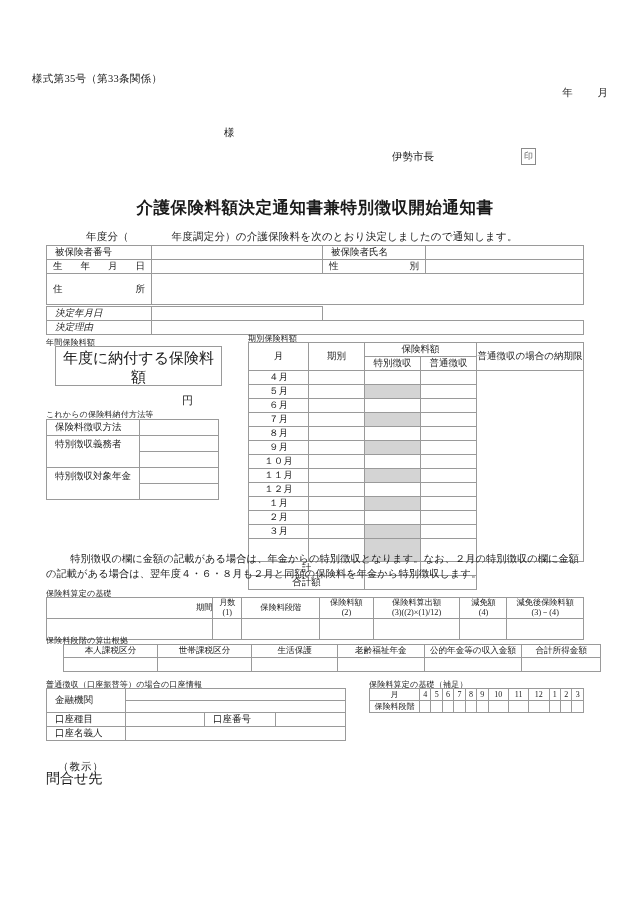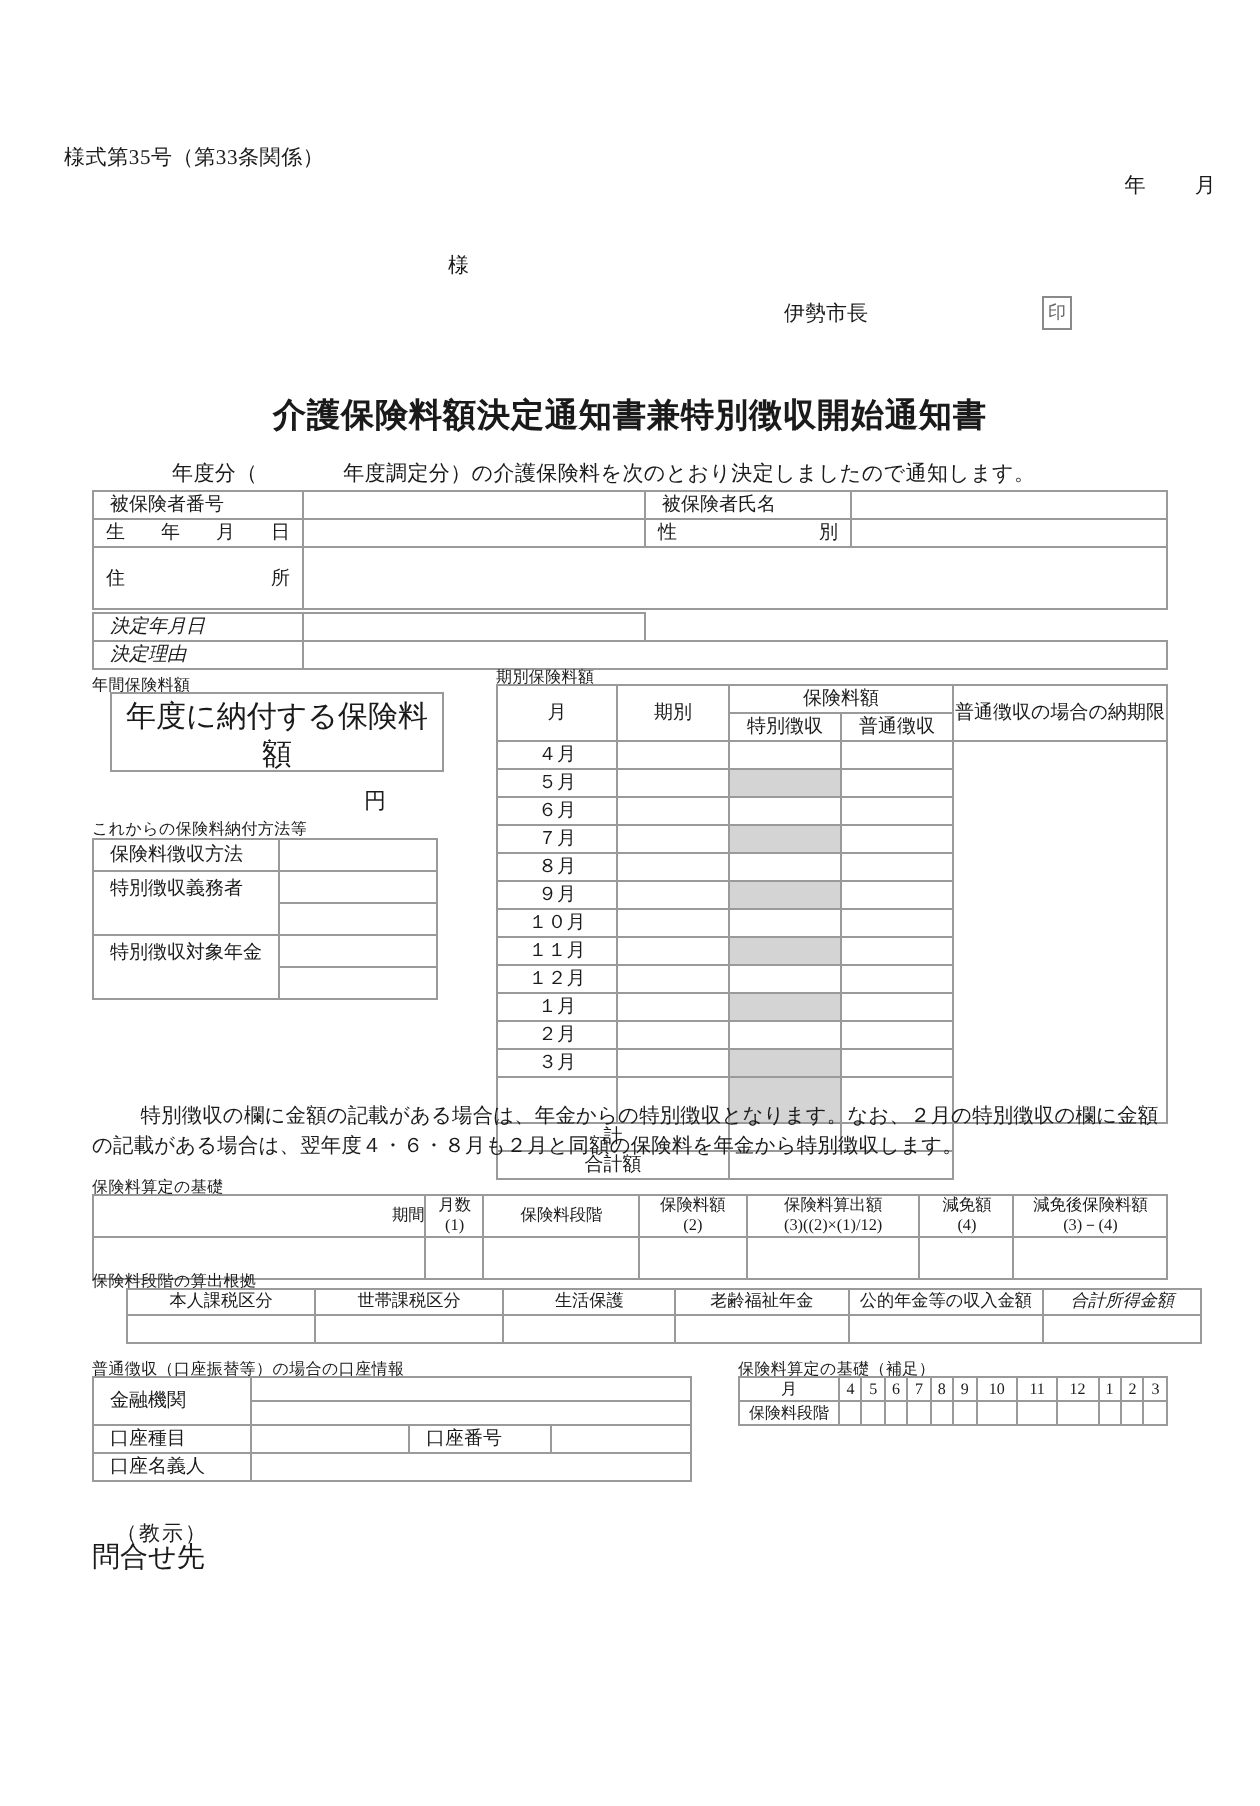--- a/index.html
+++ b/index.html
@@ -339,21 +339,21 @@
 
   <div class="caption cap-stage">保険料段階の算出根拠</div>
   <table class="tbl-stage">
     <tbody>
         <tr id="stage-head">
           <td style="width: 96px;">本人課税区分</td>
           <td style="width: 96px;">世帯課税区分</td>
           <td style="width: 88px;">生活保護</td>
           <td style="width: 88px;">老齢福祉年金</td>
           <td style="width: 100px;">公的年金等の収入金額</td>
-          <td style="width: 80px; font-style: italic;">合計所得金額</td>
+          <td style="width: 80px;">合計所得金額</td>
         </tr>
     <tr id="stage-body">
           <td class="blank"></td>
           <td class="blank"></td>
           <td class="blank"></td>
           <td class="blank"></td>
           <td class="blank"></td>
           <td class="blank"></td>
         </tr>
   </tbody>

